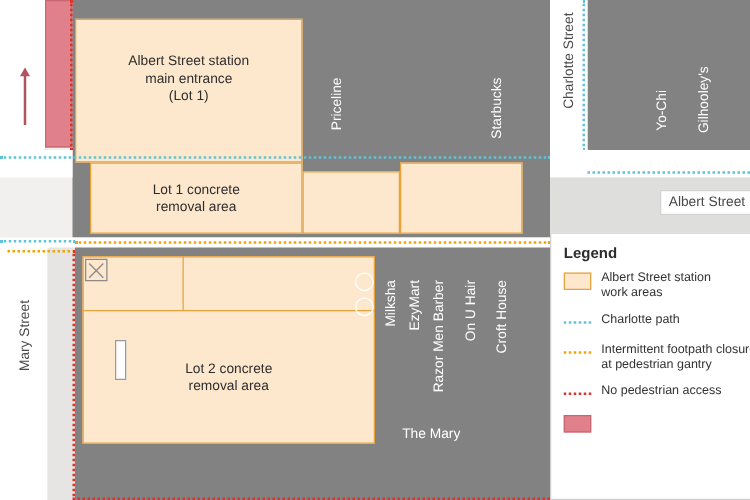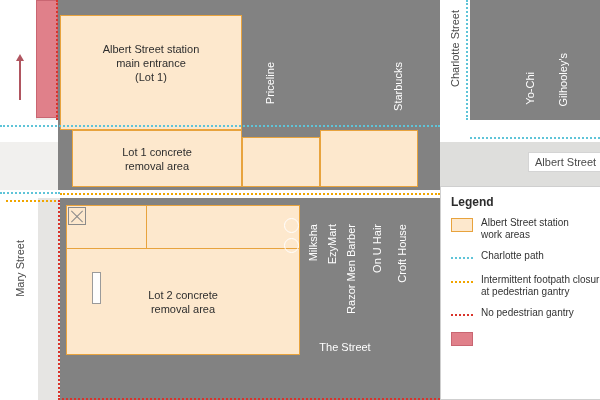--- a/index.html
+++ b/index.html
@@ -260,21 +260,21 @@
   <div class="abs" style="left:146px;top:205px;width:0;height:43px;border-left:1px solid #e8a33d;"></div>
 
   <div class="abs x-box" style="left:68px;top:207px;width:18px;height:18px;"></div>
 
   <div class="abs thin-rect" style="left:92px;top:272px;width:7px;height:30px;"></div>
 
   <div class="abs circle-marker" style="left:284px;top:218px;width:13px;height:13px;"></div>
   <div class="abs circle-marker" style="left:284px;top:238px;width:13px;height:13px;"></div>
 
 
-  <div class="abs label label-white" style="left:300px;top:340px;width:90px;">The Street</div>
+  <div class="abs label label-white" style="left:300px;top:340px;width:90px;">The Mary</div>
 
   <div class="abs vert-white" style="left:264px;top:62px;">Priceline</div>
   <div class="abs vert-white" style="left:392px;top:62px;">Starbucks</div>
   <div class="abs vert-white" style="left:524px;top:72px;">Yo-Chi</div>
   <div class="abs vert-white" style="left:557px;top:53px;">Gilhooley's</div>
 
   <div class="abs vert-white" style="left:307px;top:224px;">Milksha</div>
   <div class="abs vert-white" style="left:326px;top:224px;">EzyMart</div>
   <div class="abs vert-white" style="left:345px;top:224px;">Razor Men Barber</div>
   <div class="abs vert-white" style="left:371px;top:224px;">On U Hair</div>
@@ -315,21 +315,21 @@
     </div>
 
     <div class="legend-row">
       <div class="legend-swatch line orange"></div>
       <div class="legend-text">Intermittent footpath closure
 at pedestrian gantry</div>
     </div>
 
     <div class="legend-row">
       <div class="legend-swatch line red"></div>
-      <div class="legend-text">No pedestrian gantry</div>
+      <div class="legend-text">No pedestrian access</div>
     </div>
 
     <div class="legend-row">
       <div class="legend-swatch lane"></div>
     </div>
   </div>
 
 </div>
 
 </body></html>

